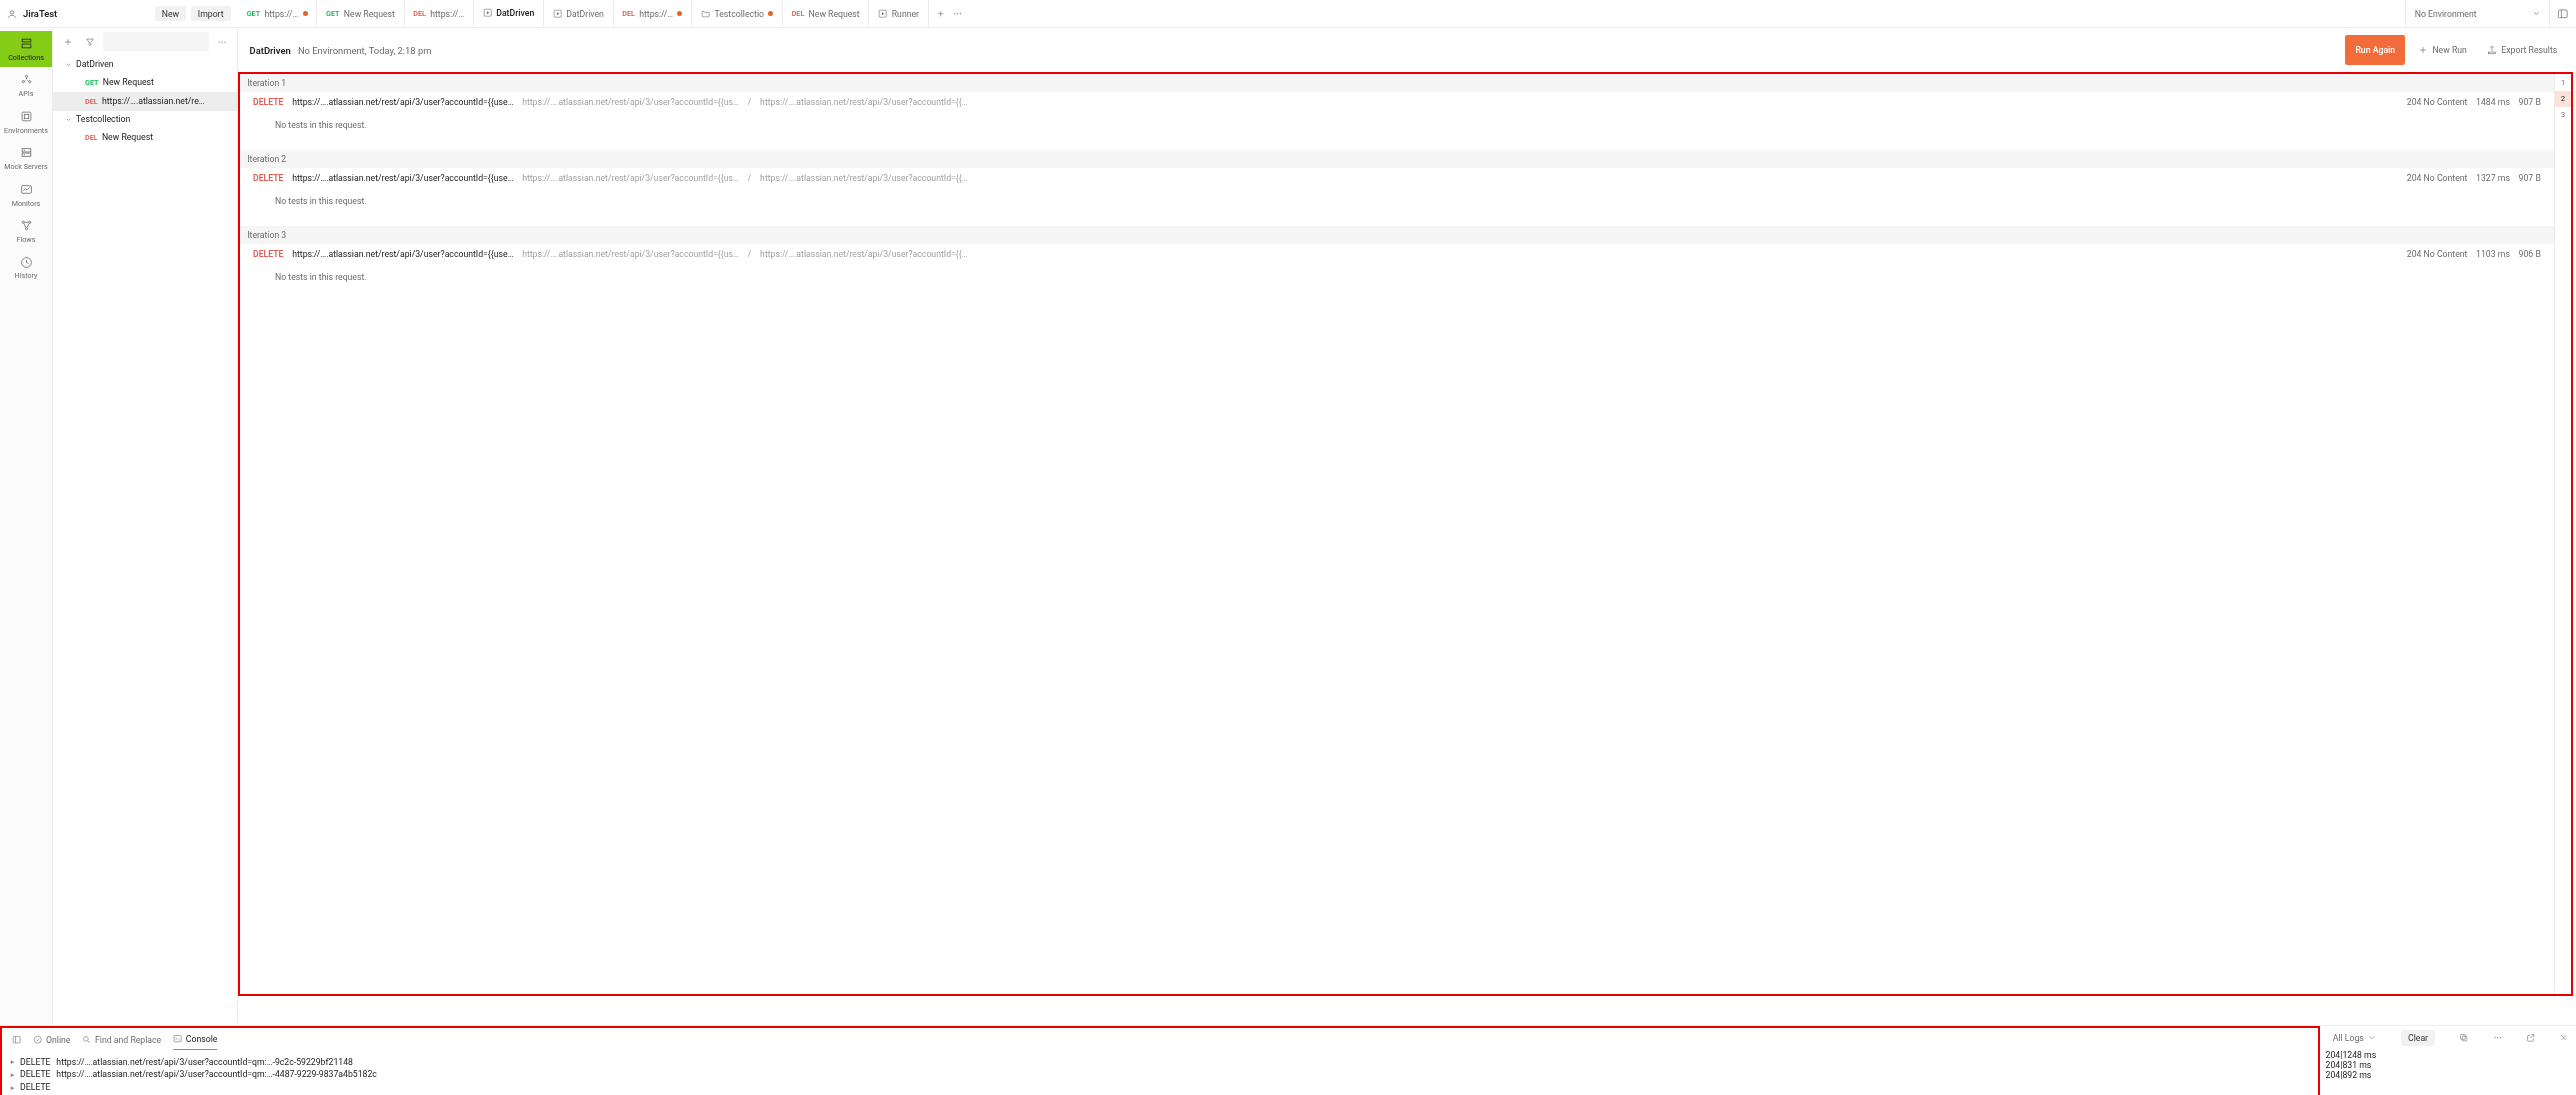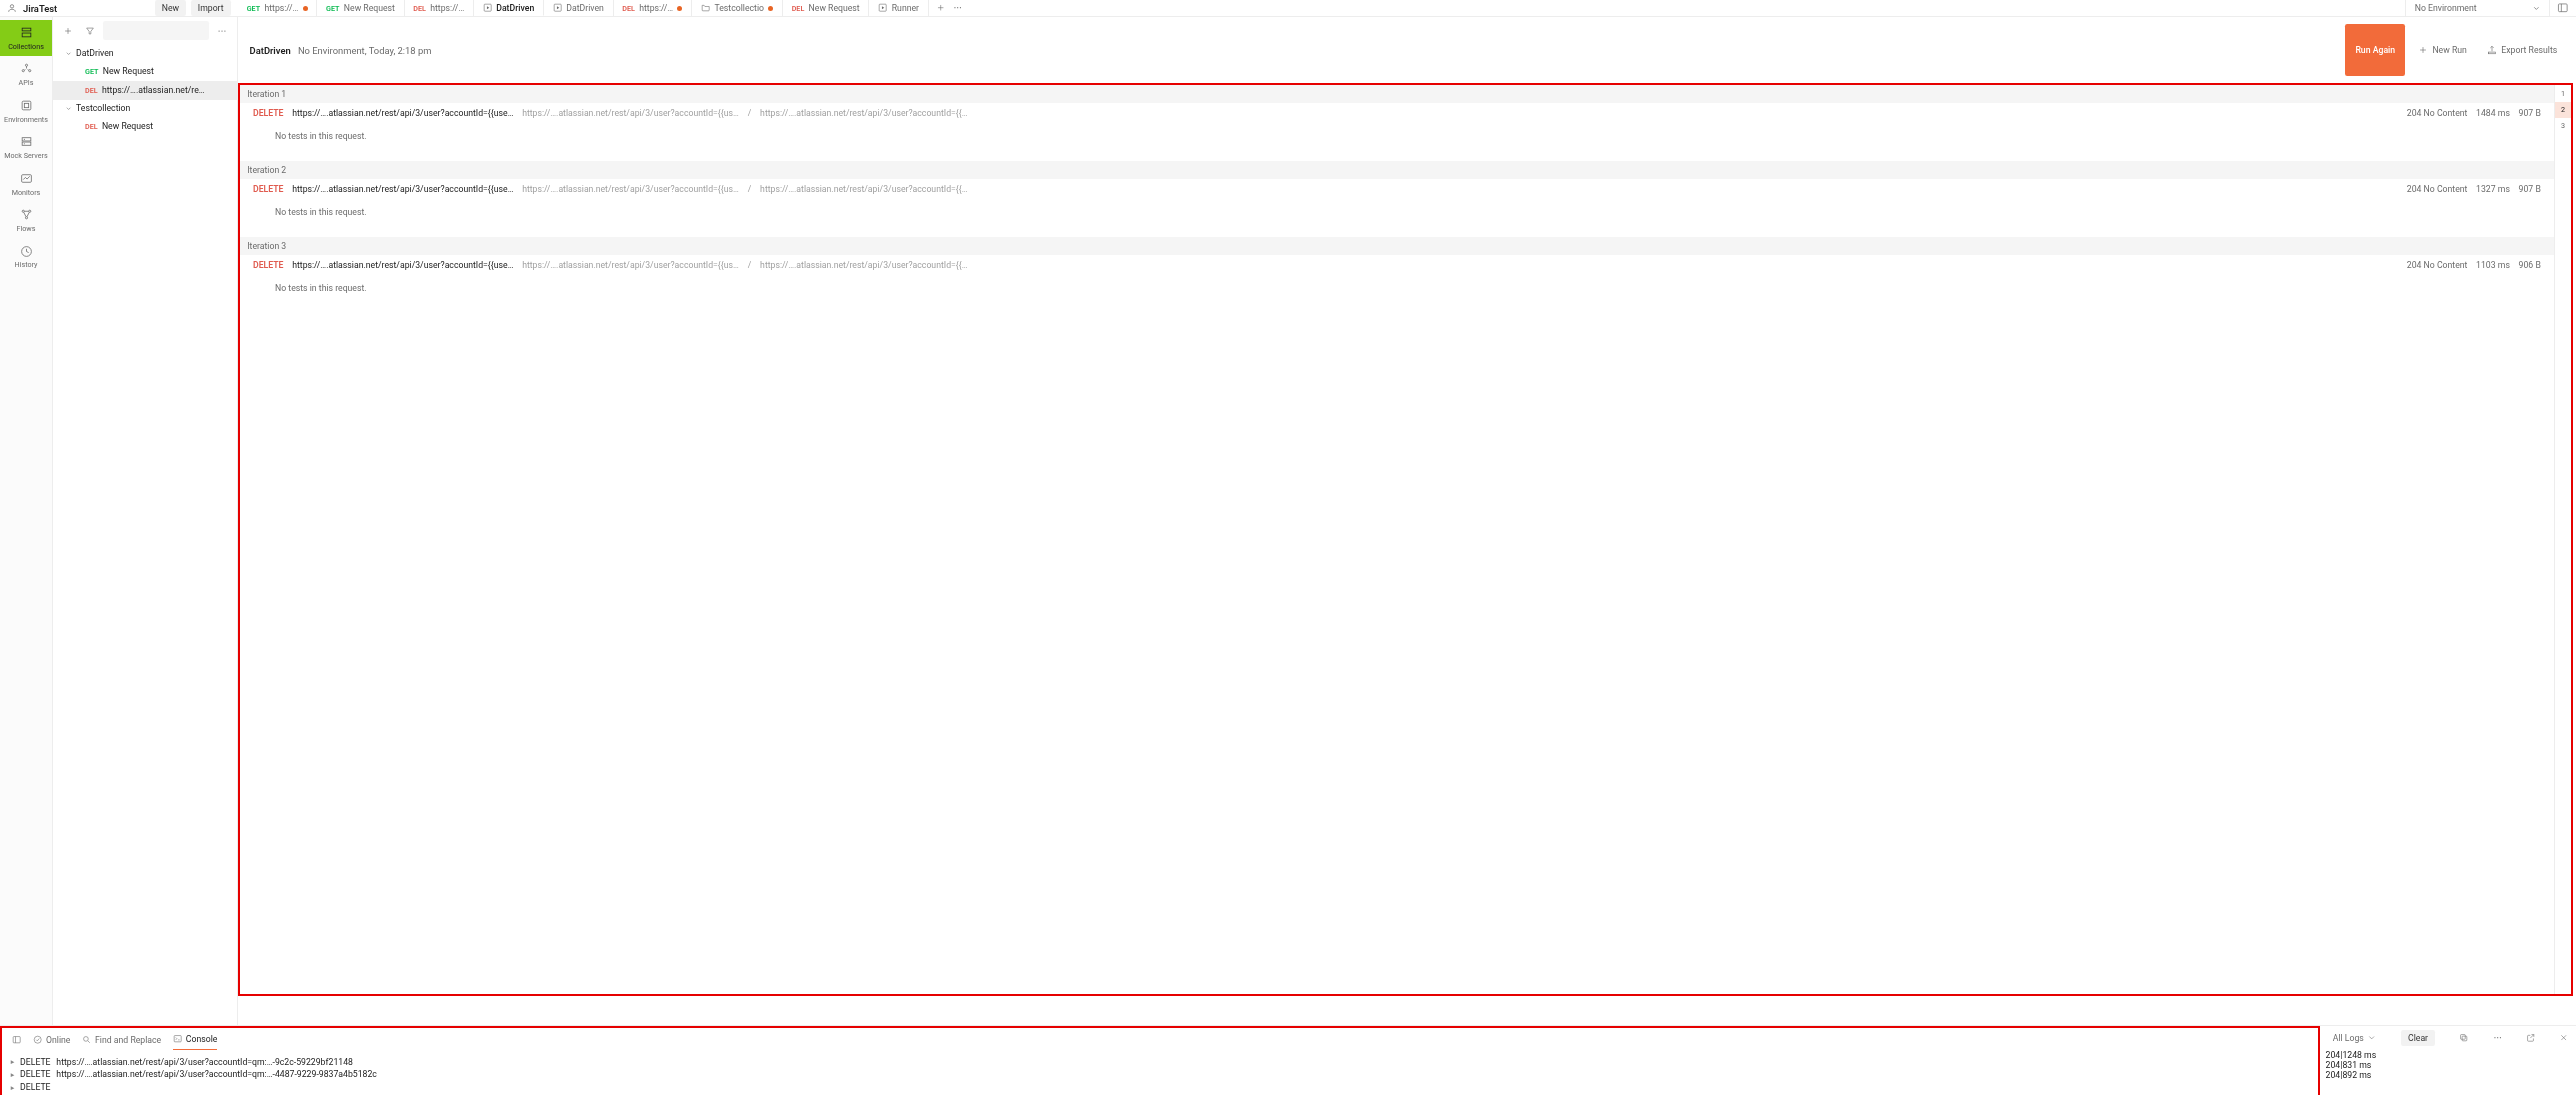--- a/index.html
+++ b/index.html
@@ -1,20 +1,20 @@
 <!DOCTYPE html>
 <html style="font-size:11.6px"><head>
 <meta charset="utf-8">
 <style>
   * { box-sizing: border-box; margin: 0; padding: 0; font-family: -apple-system, BlinkMacSystemFont, "Segoe UI", Roboto, sans-serif; }
   html, body { width: 100%; height: 100%; overflow: hidden; background: #fff; }
   body { display: flex; flex-direction: column; font-size: 8.7px; color: #212121; }
 
   
-  .top-header { display: flex; align-items: center; height: 17px; border-bottom: 0.7px solid #ededed; }
+  .top-header { display: flex; align-items: center; height: 28px; border-bottom: 0.7px solid #ededed; }
   .workspace { display: flex; align-items: center; gap: 5.8px; padding: 0 7.2px; flex: 0 0 238px; }
   .workspace .person-icon { width: 10px; height: 10px; }
   .workspace-title { font-size: 9.4px; font-weight: 600; }
   .workspace-actions { display: flex; gap: 4.3px; margin-left: auto; }
   .btn { background: #f2f2f2; border: none; border-radius: 2.2px; padding: 2.9px 7.2px; font-size: 8.7px; cursor: pointer; color: #333; }
 
   .tabs { display: flex; align-items: stretch; height: 100%; flex: 1; overflow: hidden; }
   .tab { display: flex; align-items: center; gap: 4.3px; padding: 0 8.7px; border-right: 0.7px solid #ededed; font-size: 8.7px; color: #6b6b6b; white-space: nowrap; cursor: pointer; }
   .tab.active { background: #fff; border-bottom: 1.4px solid transparent; color: #212121; font-weight: 500; position: relative; }
   .tab.active::after { content:""; position:absolute; left:0; right:0; bottom:-0.7px; height:0.7px; background:#fff; }
@@ -51,21 +51,21 @@
   .tree-row .chev { width:7.2px; height:7.2px; }
   .tree-child { padding-left:32px; display:flex; align-items:center; gap:4.3px; height:19px; }
   .tree-child.selected { background:#ededed; }
 
   
   .main { flex:1; display:flex; flex-direction:column; overflow:hidden; }
   .run-header { display:flex; align-items:center; padding:7.2px 11.6px; gap:7.2px; }
   .run-title { font-size:9.4px; font-weight:600; }
   .run-sub { font-size:9.4px; color:#6b6b6b; }
   .run-actions { margin-left:auto; display:flex; gap:5.8px; align-items:center; }
-  .btn-primary { background:#f26b3a; color:#fff; border:none; border-radius:2.2px; padding:21px 10px; font-size:8.7px; font-weight:500; cursor:pointer; }
+  .btn-primary { background:#f26b3a; color:#fff; border:none; border-radius:2.2px; padding:10px 10px; font-size:8.7px; font-weight:500; cursor:pointer; }
   .btn-ghost { background:transparent; border:none; color:#6b6b6b; display:flex; align-items:center; gap:4.3px; padding:5px 7.2px; cursor:pointer; font-size:8.7px; }
   .btn-ghost svg { width:10px; height:10px; stroke:#6b6b6b; fill:none; stroke-width:1.5; }
 
   .red-frame { border:2.2px solid #e60000; margin:0 2.9px 0 0; flex:1; display:flex; flex-direction:column; min-height:0; }
 
   .result-tabs { display:flex; align-items:center; padding:5.8px 11.6px 0 11.6px; gap:16px; border-bottom:0.7px solid #ededed; }
   .result-tab { padding:4.3px 0 7.2px 0; font-size:8.7px; color:#6b6b6b; cursor:pointer; border-bottom:1.4px solid transparent; }
   .result-tab.active { color:#212121; border-bottom-color:#f26b3a; font-weight:500; }
   .view-summary { margin-left:auto; font-size:8.7px; color:#212121; text-decoration:underline; cursor:pointer; }
 

